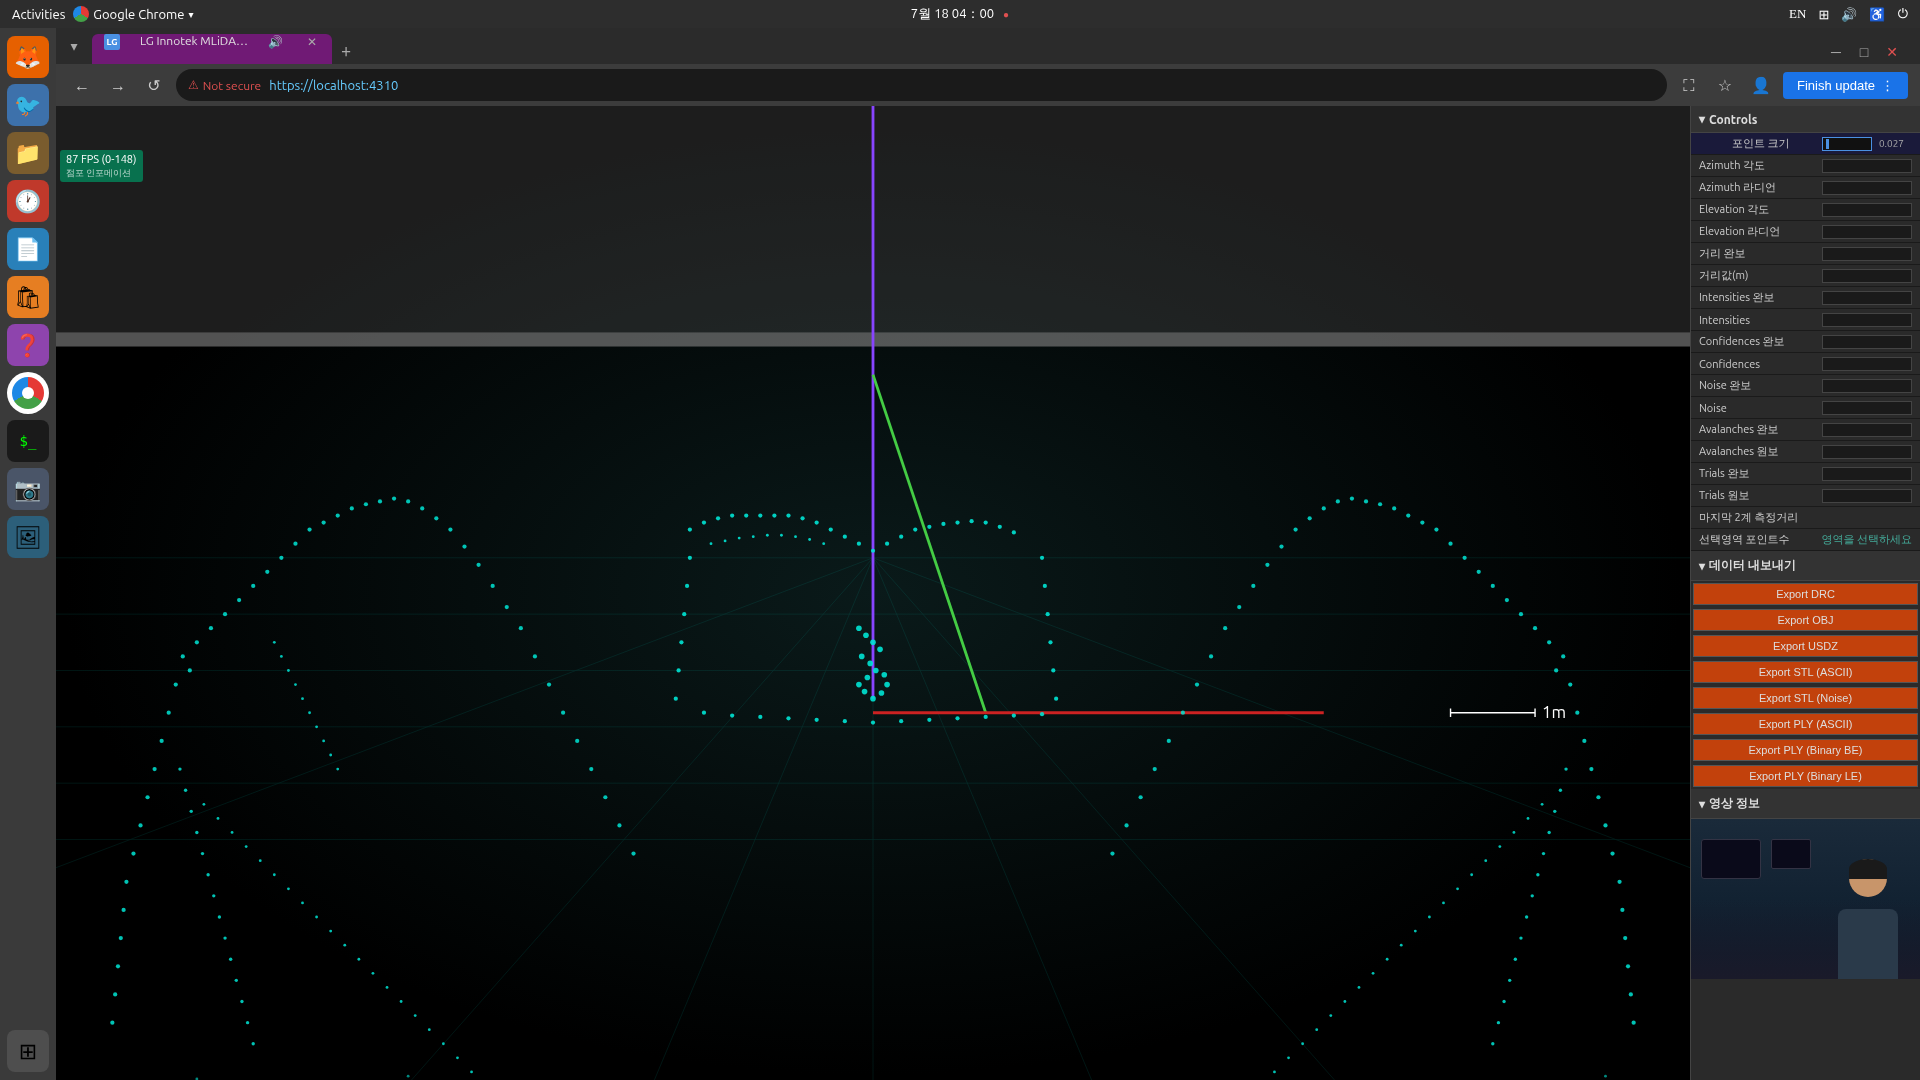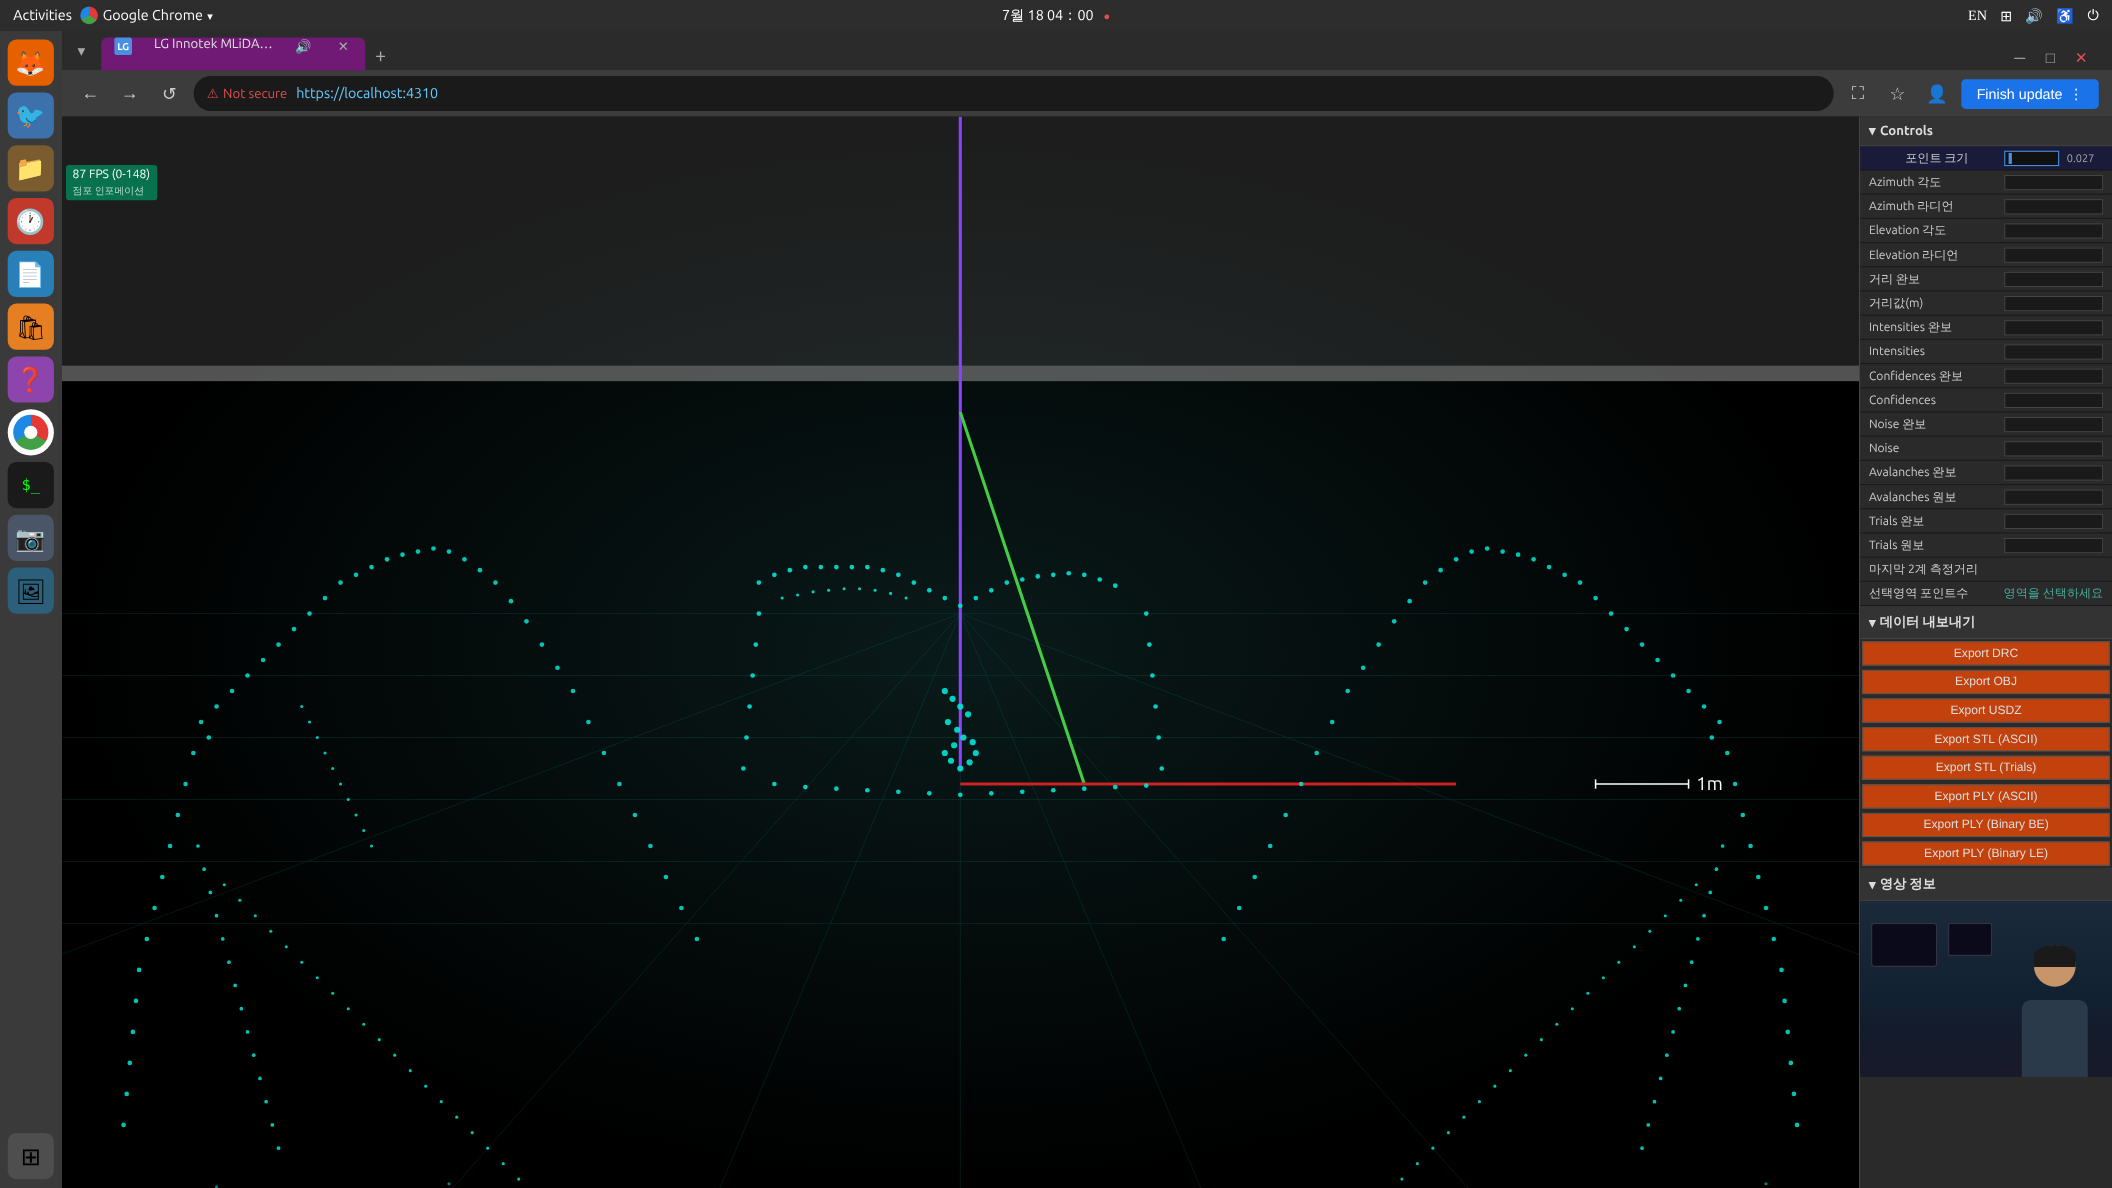--- a/index.html
+++ b/index.html
@@ -922,21 +922,21 @@
 
       <div class="panel-section-header">
         <span>▾</span>
         <span>데이터 내보내기</span>
       </div>
 
       <button class="export-btn">Export DRC</button>
       <button class="export-btn">Export OBJ</button>
       <button class="export-btn">Export USDZ</button>
       <button class="export-btn">Export STL (ASCII)</button>
-      <button class="export-btn">Export STL (Trials)</button>
+      <button class="export-btn">Export STL (Noise)</button>
       <button class="export-btn">Export PLY (ASCII)</button>
       <button class="export-btn">Export PLY (Binary BE)</button>
       <button class="export-btn">Export PLY (Binary LE)</button>
 
       <div class="panel-section-header">
         <span>▾</span>
         <span>영상 정보</span>
       </div>
 
       <div class="video-preview">

